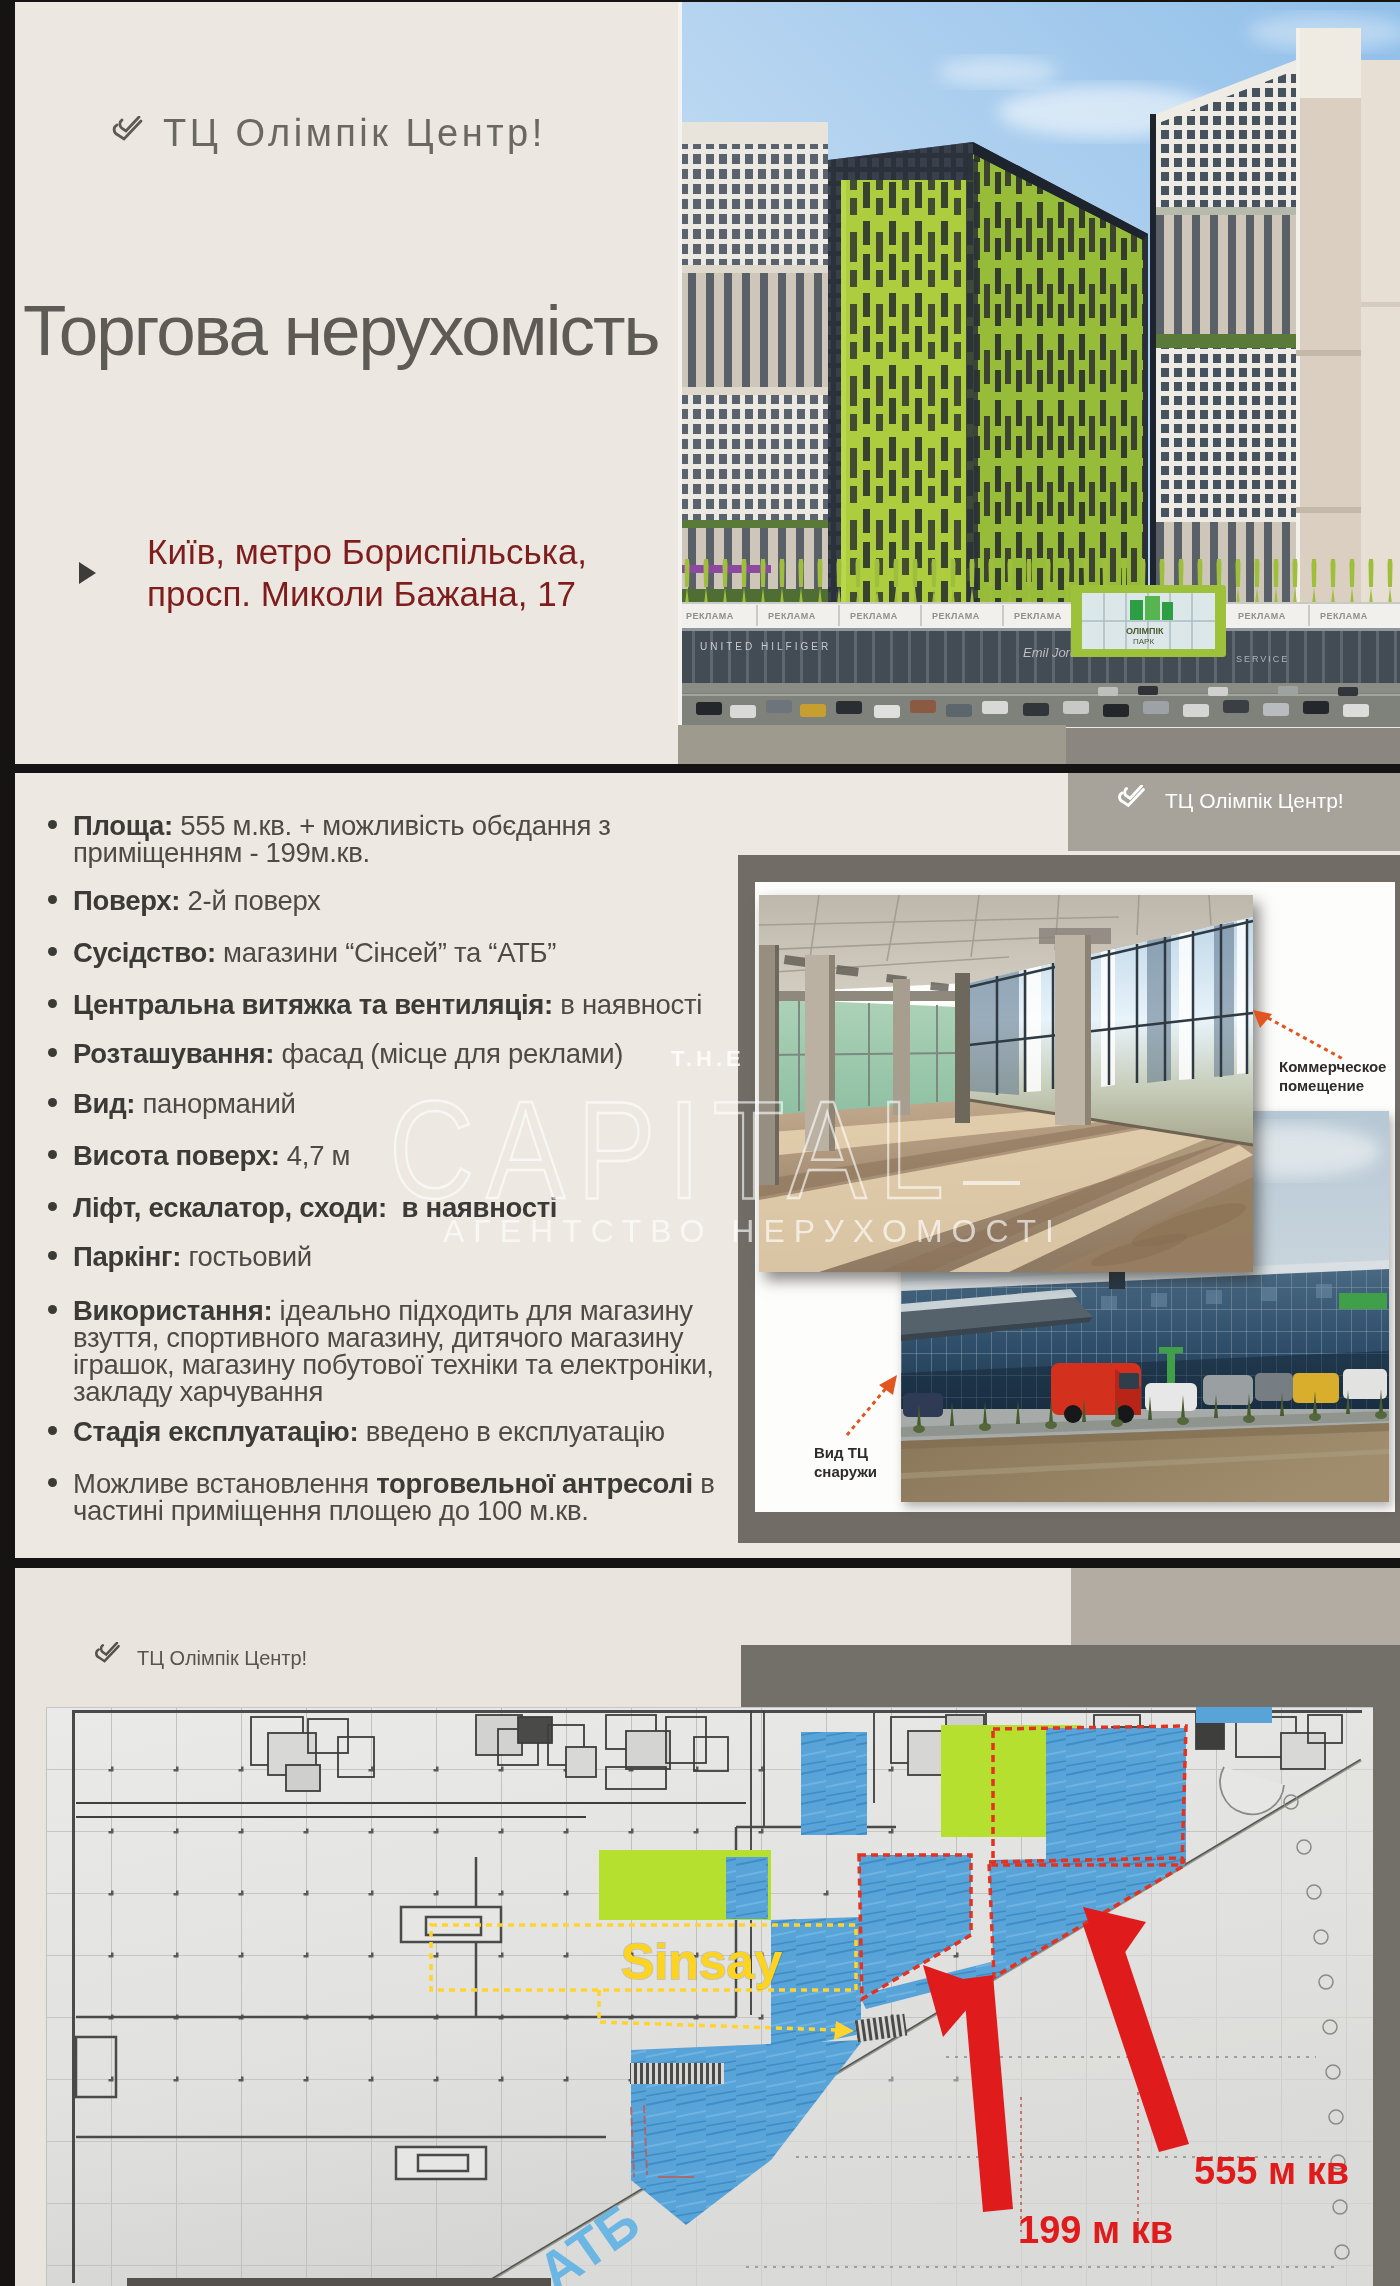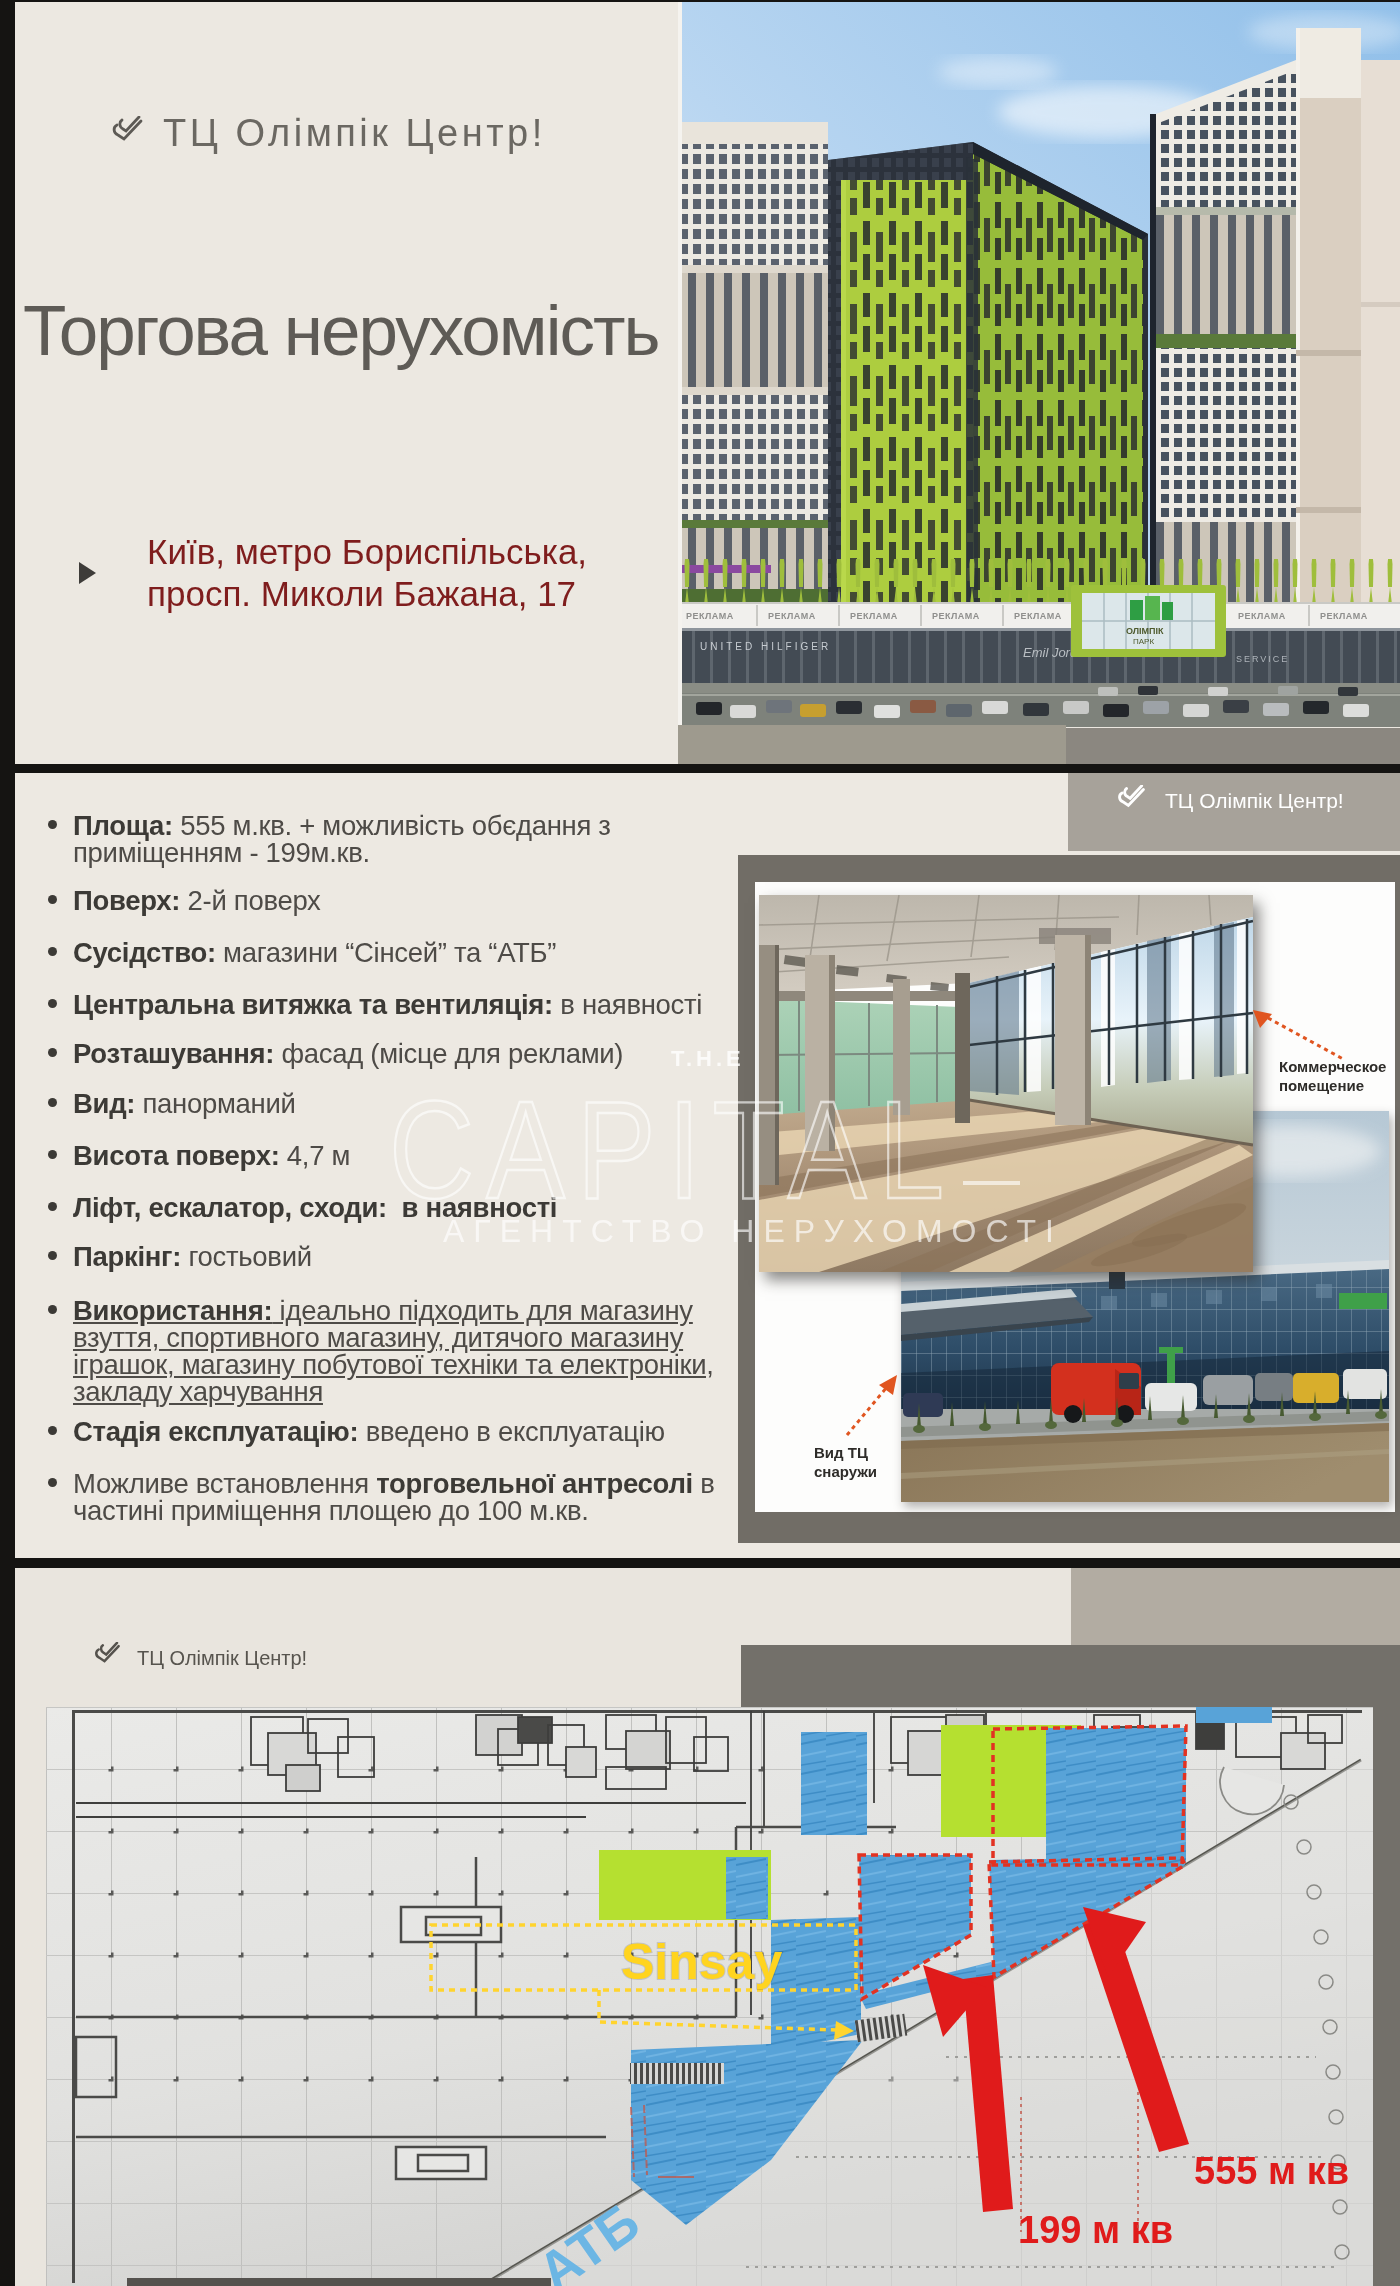--- a/index.html
+++ b/index.html
@@ -444,21 +444,21 @@
 
   <div class="b" style="top:39px;"><b>Площа:</b> 555 м.кв. + можливість обєдання з<br>приміщенням - 199м.кв.</div>
   <div class="b" style="top:114px;"><b>Поверх:</b> 2-й поверх</div>
   <div class="b" style="top:166px;"><b>Сусідство:</b> магазини “Сінсей” та “АТБ”</div>
   <div class="b" style="top:267px;"><b>Розташування:</b> фасад (місце для реклами)</div>
   <div class="b" style="top:218px;"><b>Центральна витяжка та вентиляція:</b> в наявності</div>
   <div class="b" style="top:317px;"><b>Вид:</b> панорманий</div>
   <div class="b" style="top:369px;"><b>Висота поверх:</b> 4,7 м</div>
   <div class="b" style="top:421px;"><b>Ліфт, ескалатор, сходи:&nbsp; в наявності</b></div>
   <div class="b" style="top:470px;"><b>Паркінг:</b> гостьовий</div>
-  <div class="b" style="top:524px;text-decoration:underline;"><b>Використання:</b> ідеально підходить для магазину<br>взуття, спортивного магазину, дитячого магазину<br>іграшок, магазину побутової техніки та електроніки,<br>закладу харчування</div>
+  <div class="b" style="top:524px;"><b>Використання:</b> ідеально підходить для магазину<br>взуття, спортивного магазину, дитячого магазину<br>іграшок, магазину побутової техніки та електроніки,<br>закладу харчування</div>
   <div class="b" style="top:645px;"><b>Стадія експлуатацію:</b> введено в експлуатацію</div>
   <div class="b" style="top:697px;">Можливе встановлення <b>торговельної антресолі</b> в<br>частині приміщення площею до 100 м.кв.</div>
 
   <div class="abs" style="left:656px;top:273px;font-size:22px;color:rgba(255,255,255,0.8);letter-spacing:4px;font-weight:600;">T.H.E</div>
   <div class="abs" style="left:374px;top:296px;font-size:118px;color:transparent;-webkit-text-stroke:2.1px rgba(255,255,255,0.62);letter-spacing:12px;transform:scaleY(1.18);transform-origin:0 0;">CAPITAL</div>
   <div class="abs" style="left:948px;top:408px;width:57px;height:0;border-top:4px solid rgba(255,255,255,0.62);"></div>
   <div class="abs" style="left:428px;top:440px;font-size:32px;color:rgba(255,255,255,0.65);letter-spacing:9px;">АГЕНТСТВО НЕРУХОМОСТІ</div>
 </div>
 
 <div class="slide" id="s3">

